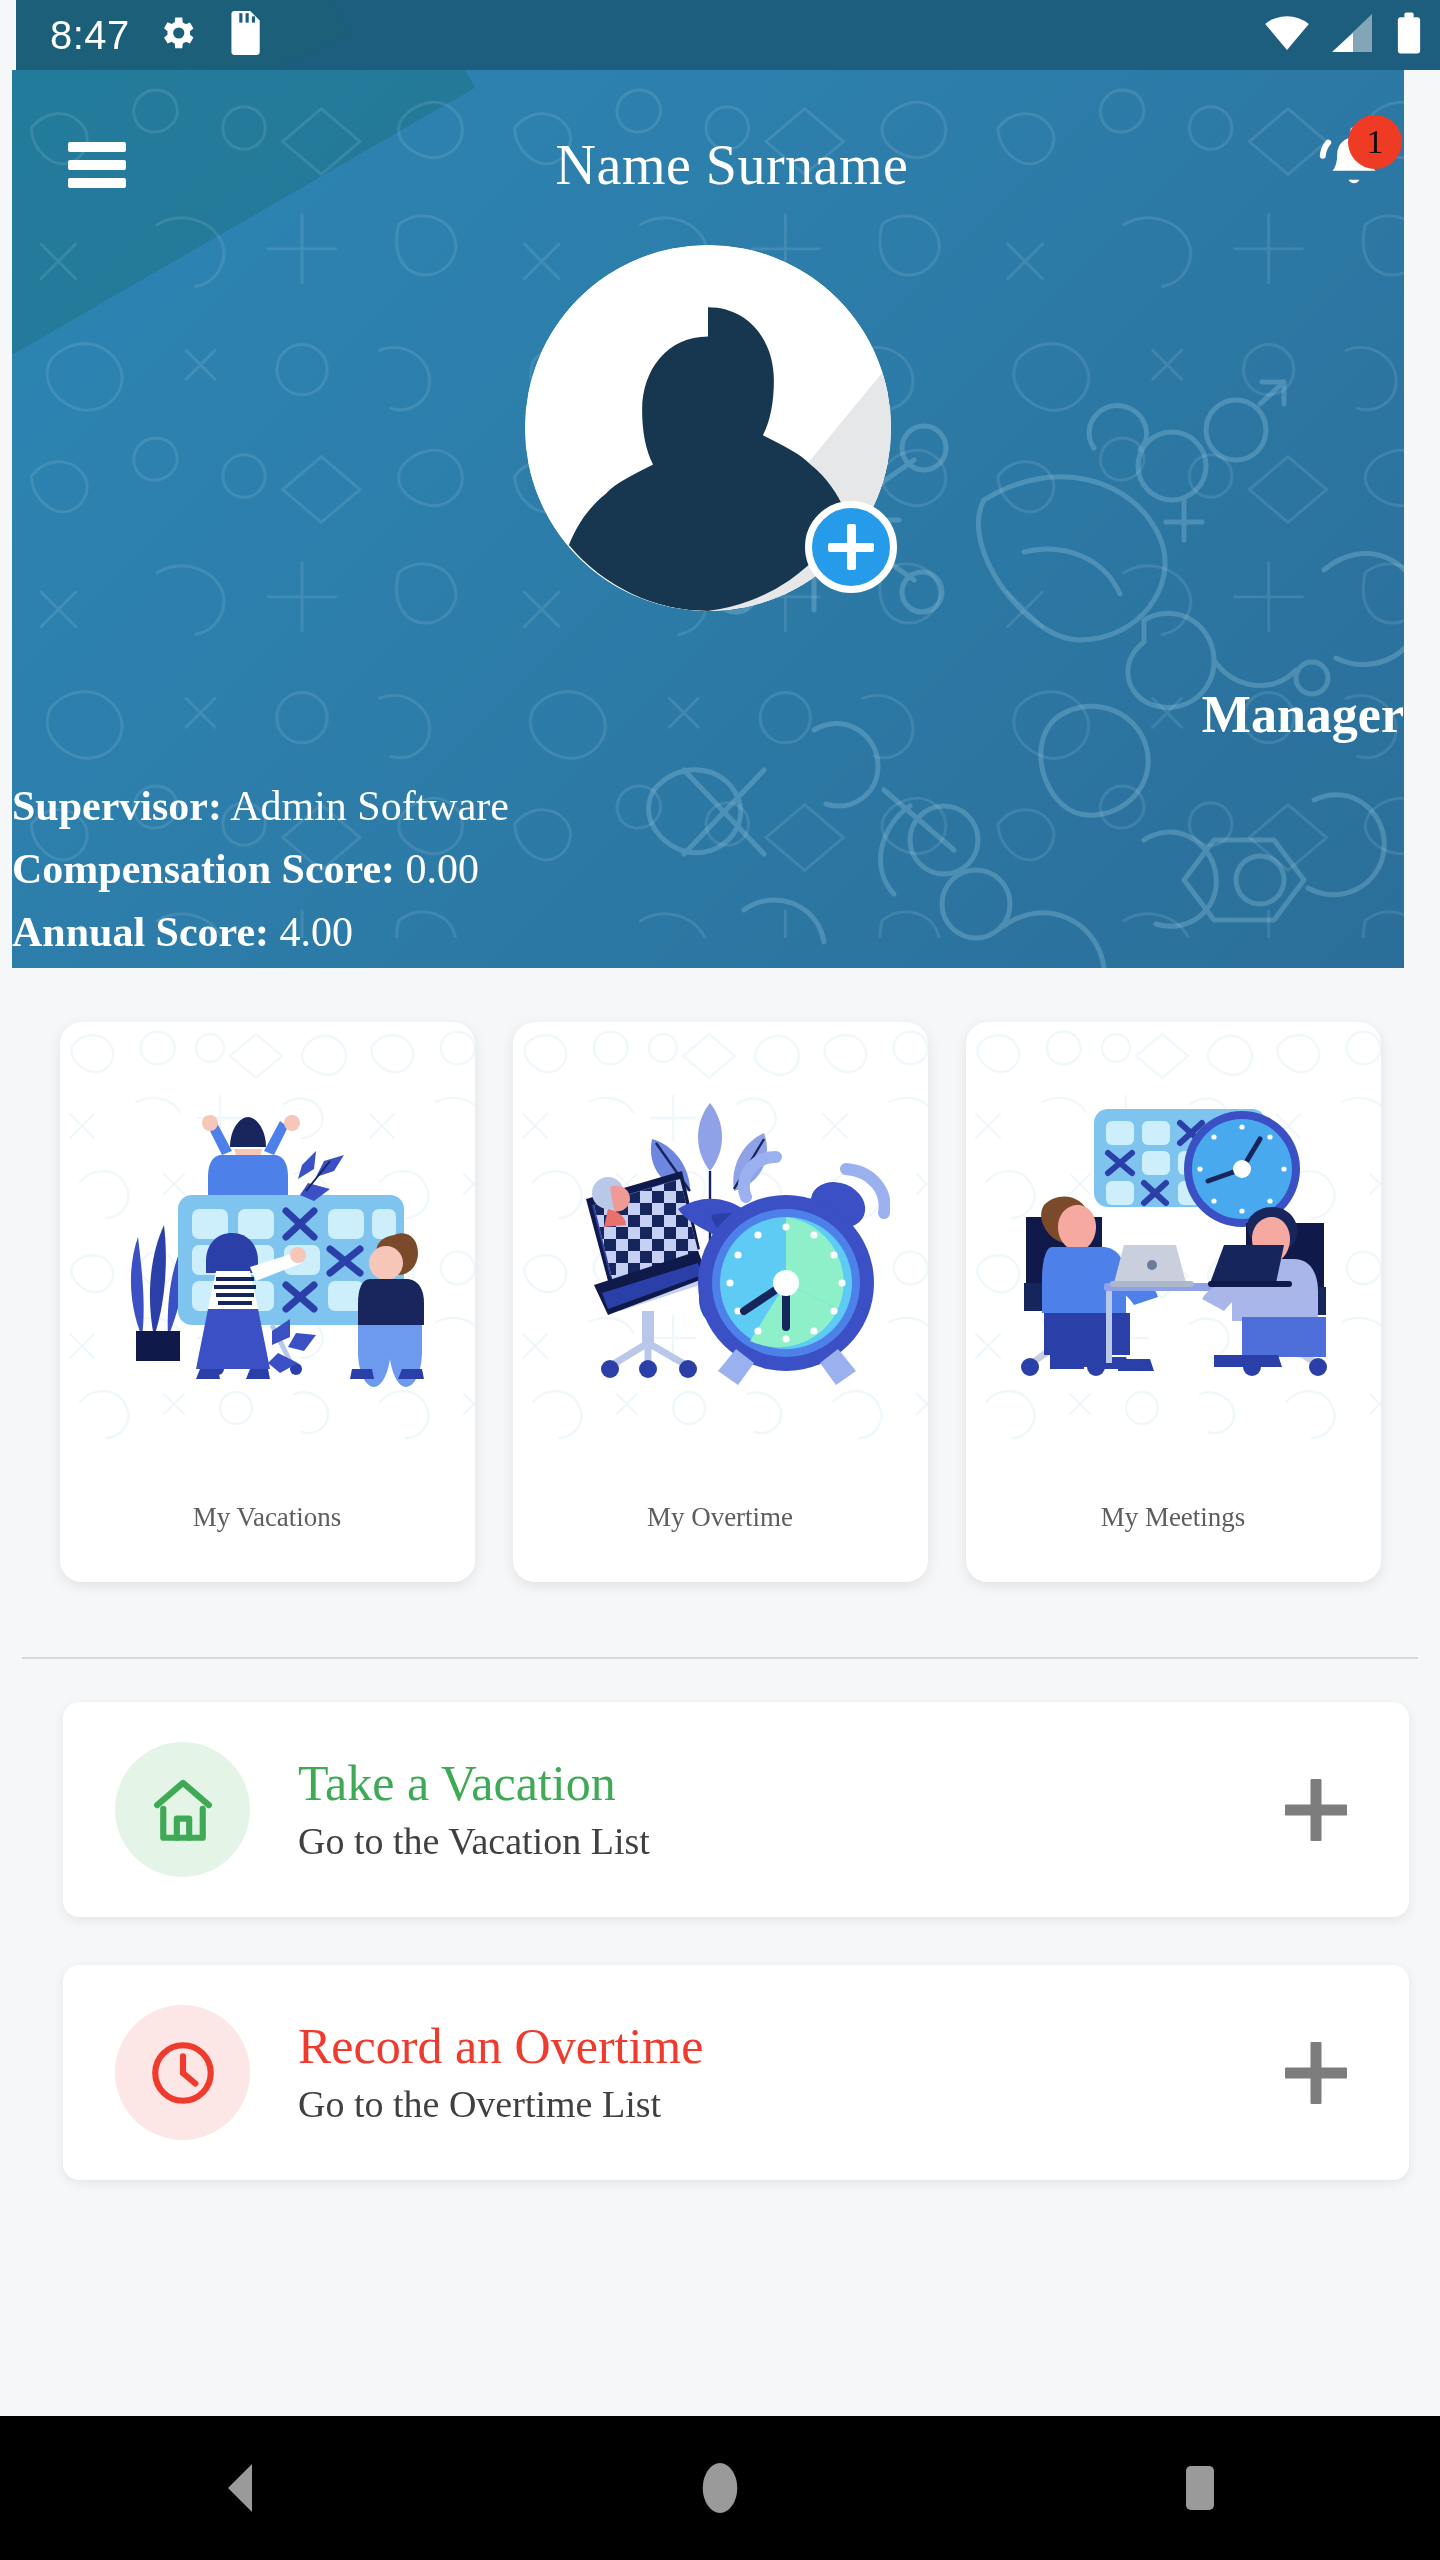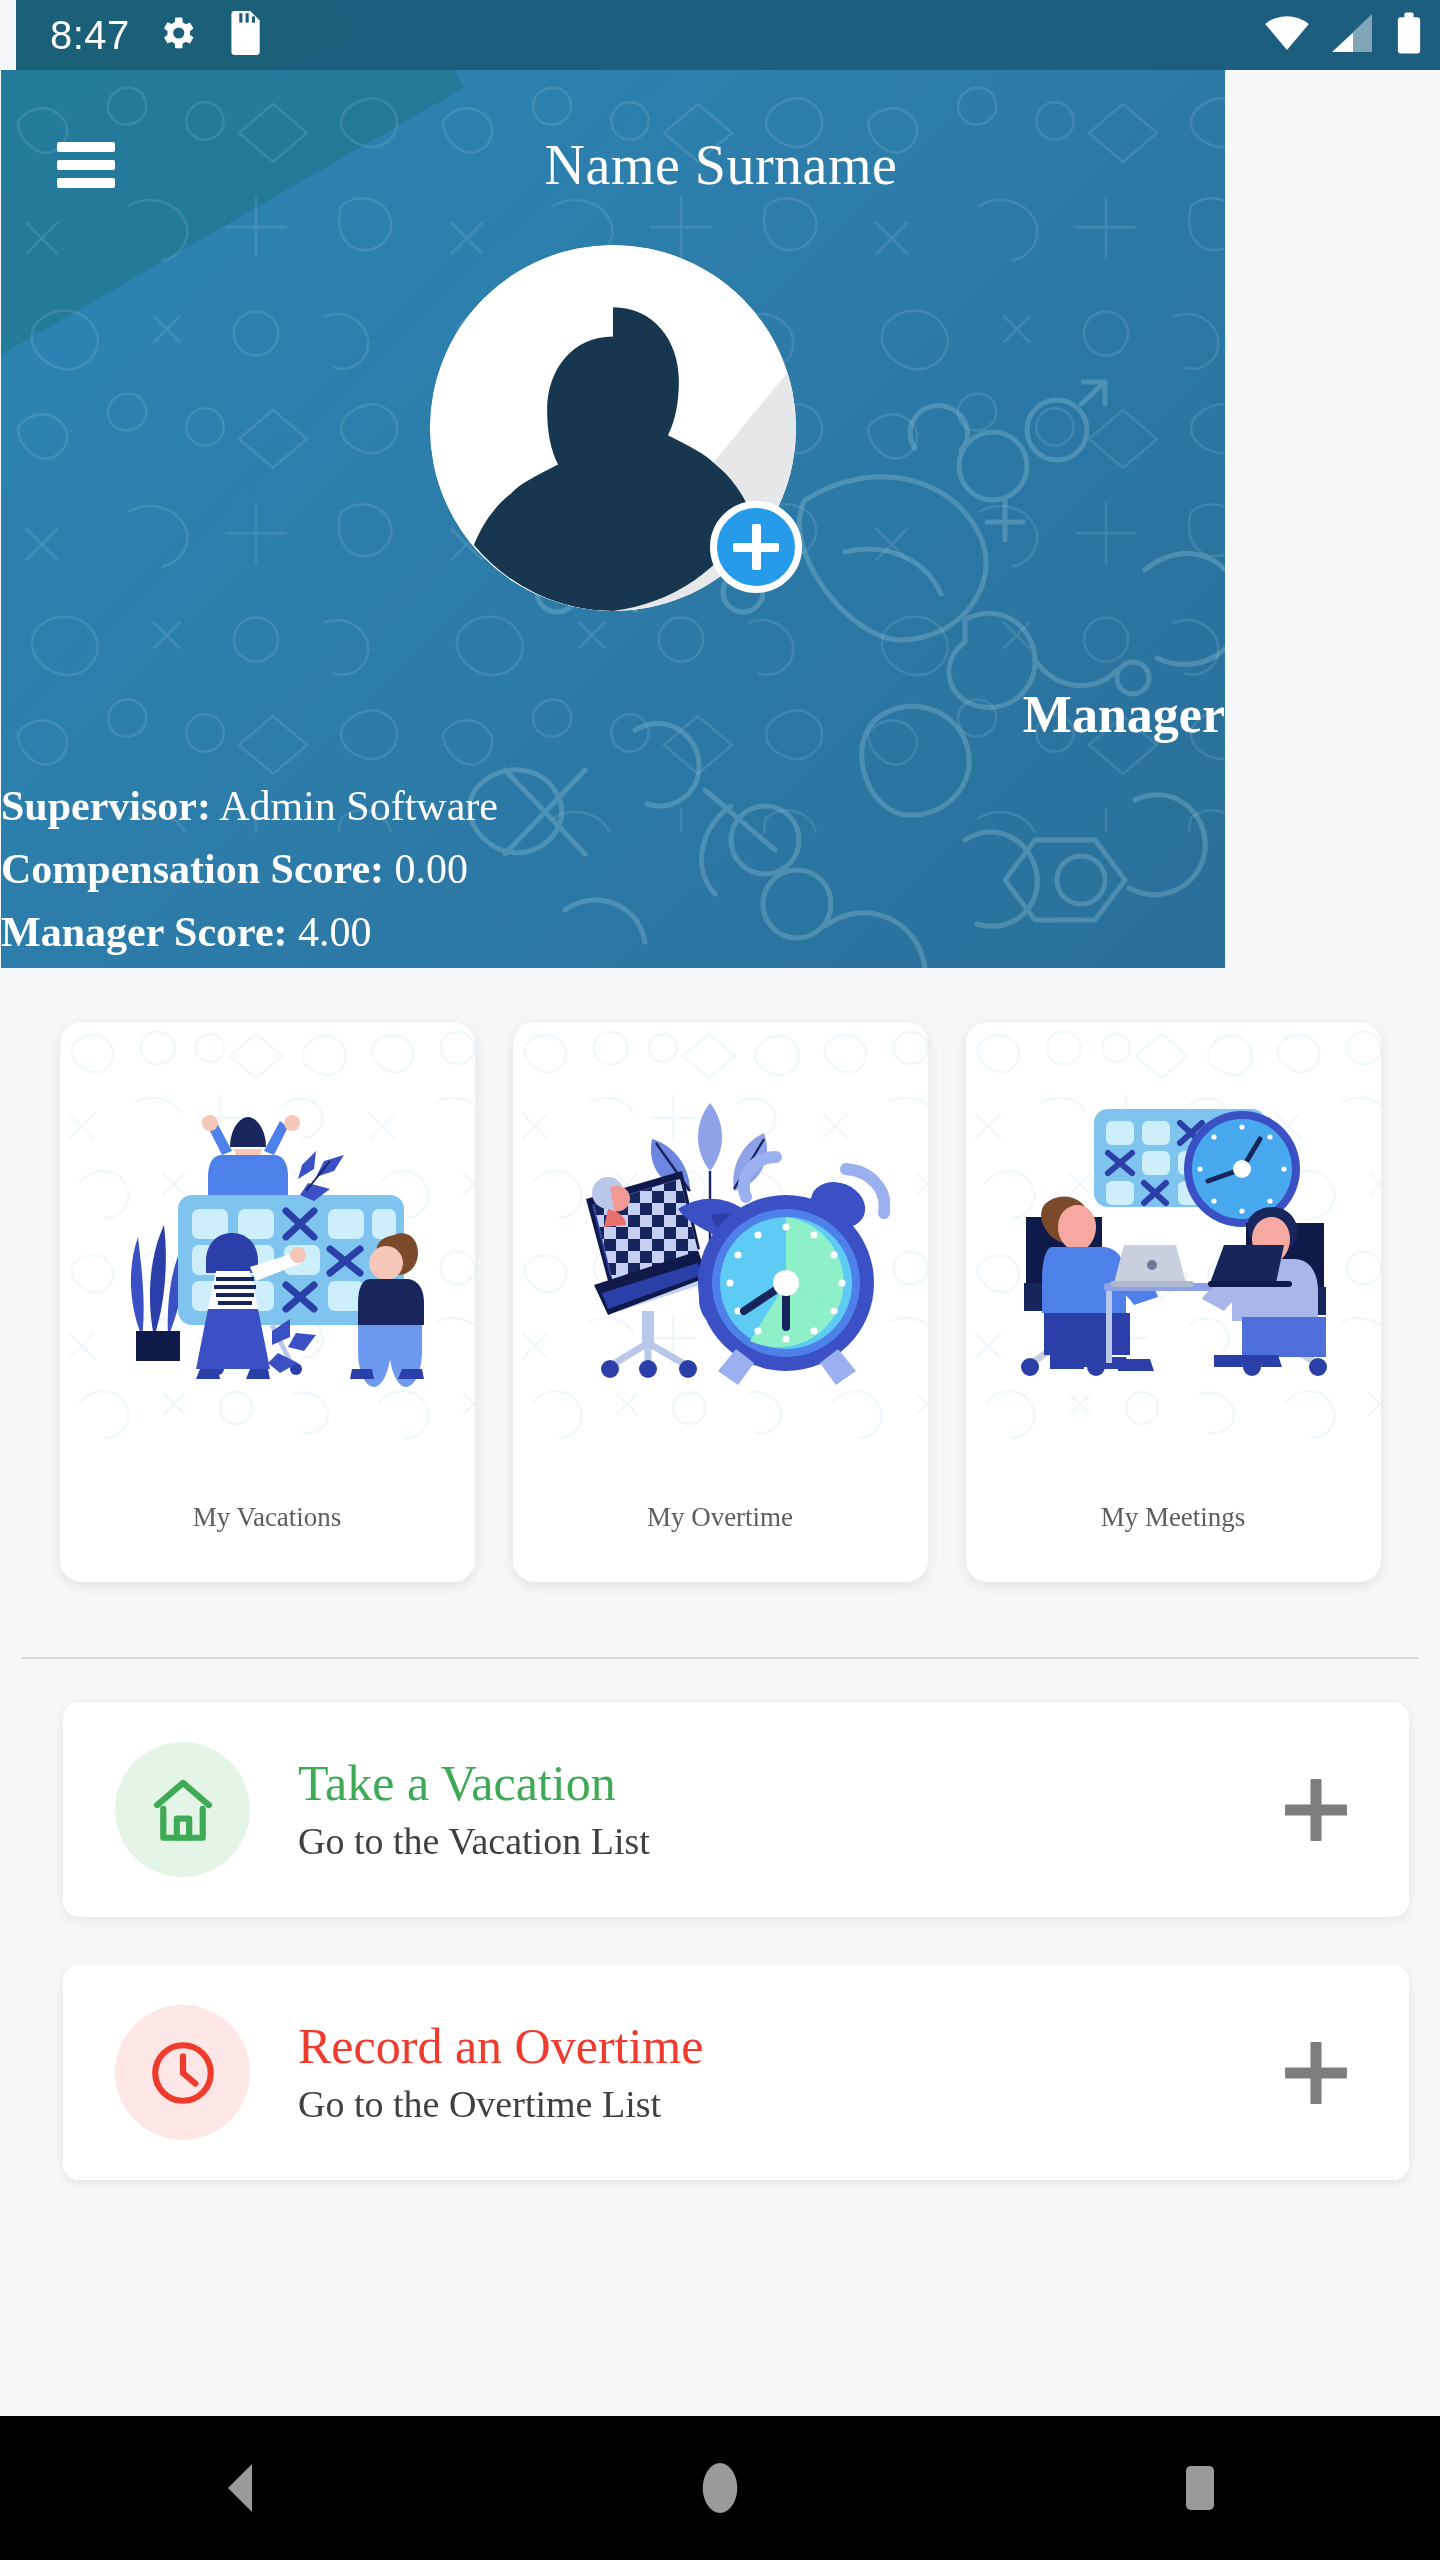--- a/index.html
+++ b/index.html
@@ -27,21 +27,21 @@
     transform:rotate(-24deg);
     opacity:.55;
   }
   .sb-left{ display:flex; align-items:center; gap:26px; position:relative; z-index:2;}
   .sb-time{ color:#ffffff; font-size:40px; font-family:"Liberation Sans", sans-serif; font-weight:400; letter-spacing:.5px;}
   .sb-right{ margin-left:auto; display:flex; align-items:center; gap:22px; position:relative; z-index:2;}
   .icn{ display:block; }
 
   
   .header{
-    position:absolute; top:70px; left:1px; width:1224px; height:898px;
+    position:absolute; top:70px; left:12px; width:1392px; height:898px;
     background:linear-gradient(135deg,#2b86b4 0%,#2d7daa 42%,#2a6f99 100%);
     overflow:hidden;
     z-index:10;
   }
   .hdr-diag{
     position:absolute; left:-330px; top:-330px;
     width:700px; height:560px;
     background:#1b6f7e;
     opacity:.45;
     transform:rotate(-30deg);
@@ -345,21 +345,21 @@
   <div class="stats">
     <div class="stat-line">
       <b>Supervisor:</b>
       <span>Admin Software</span>
     </div>
     <div class="stat-line">
       <b>Compensation Score:</b>
       <span>0.00</span>
     </div>
     <div class="stat-line">
-      <b>Manager Score:</b>
+      <b>Annual Score:</b>
       <span>4.00</span>
     </div>
     <div class="stat-line">
       
       
     </div>
   </div>
 </div>
 
 <div class="cards">

